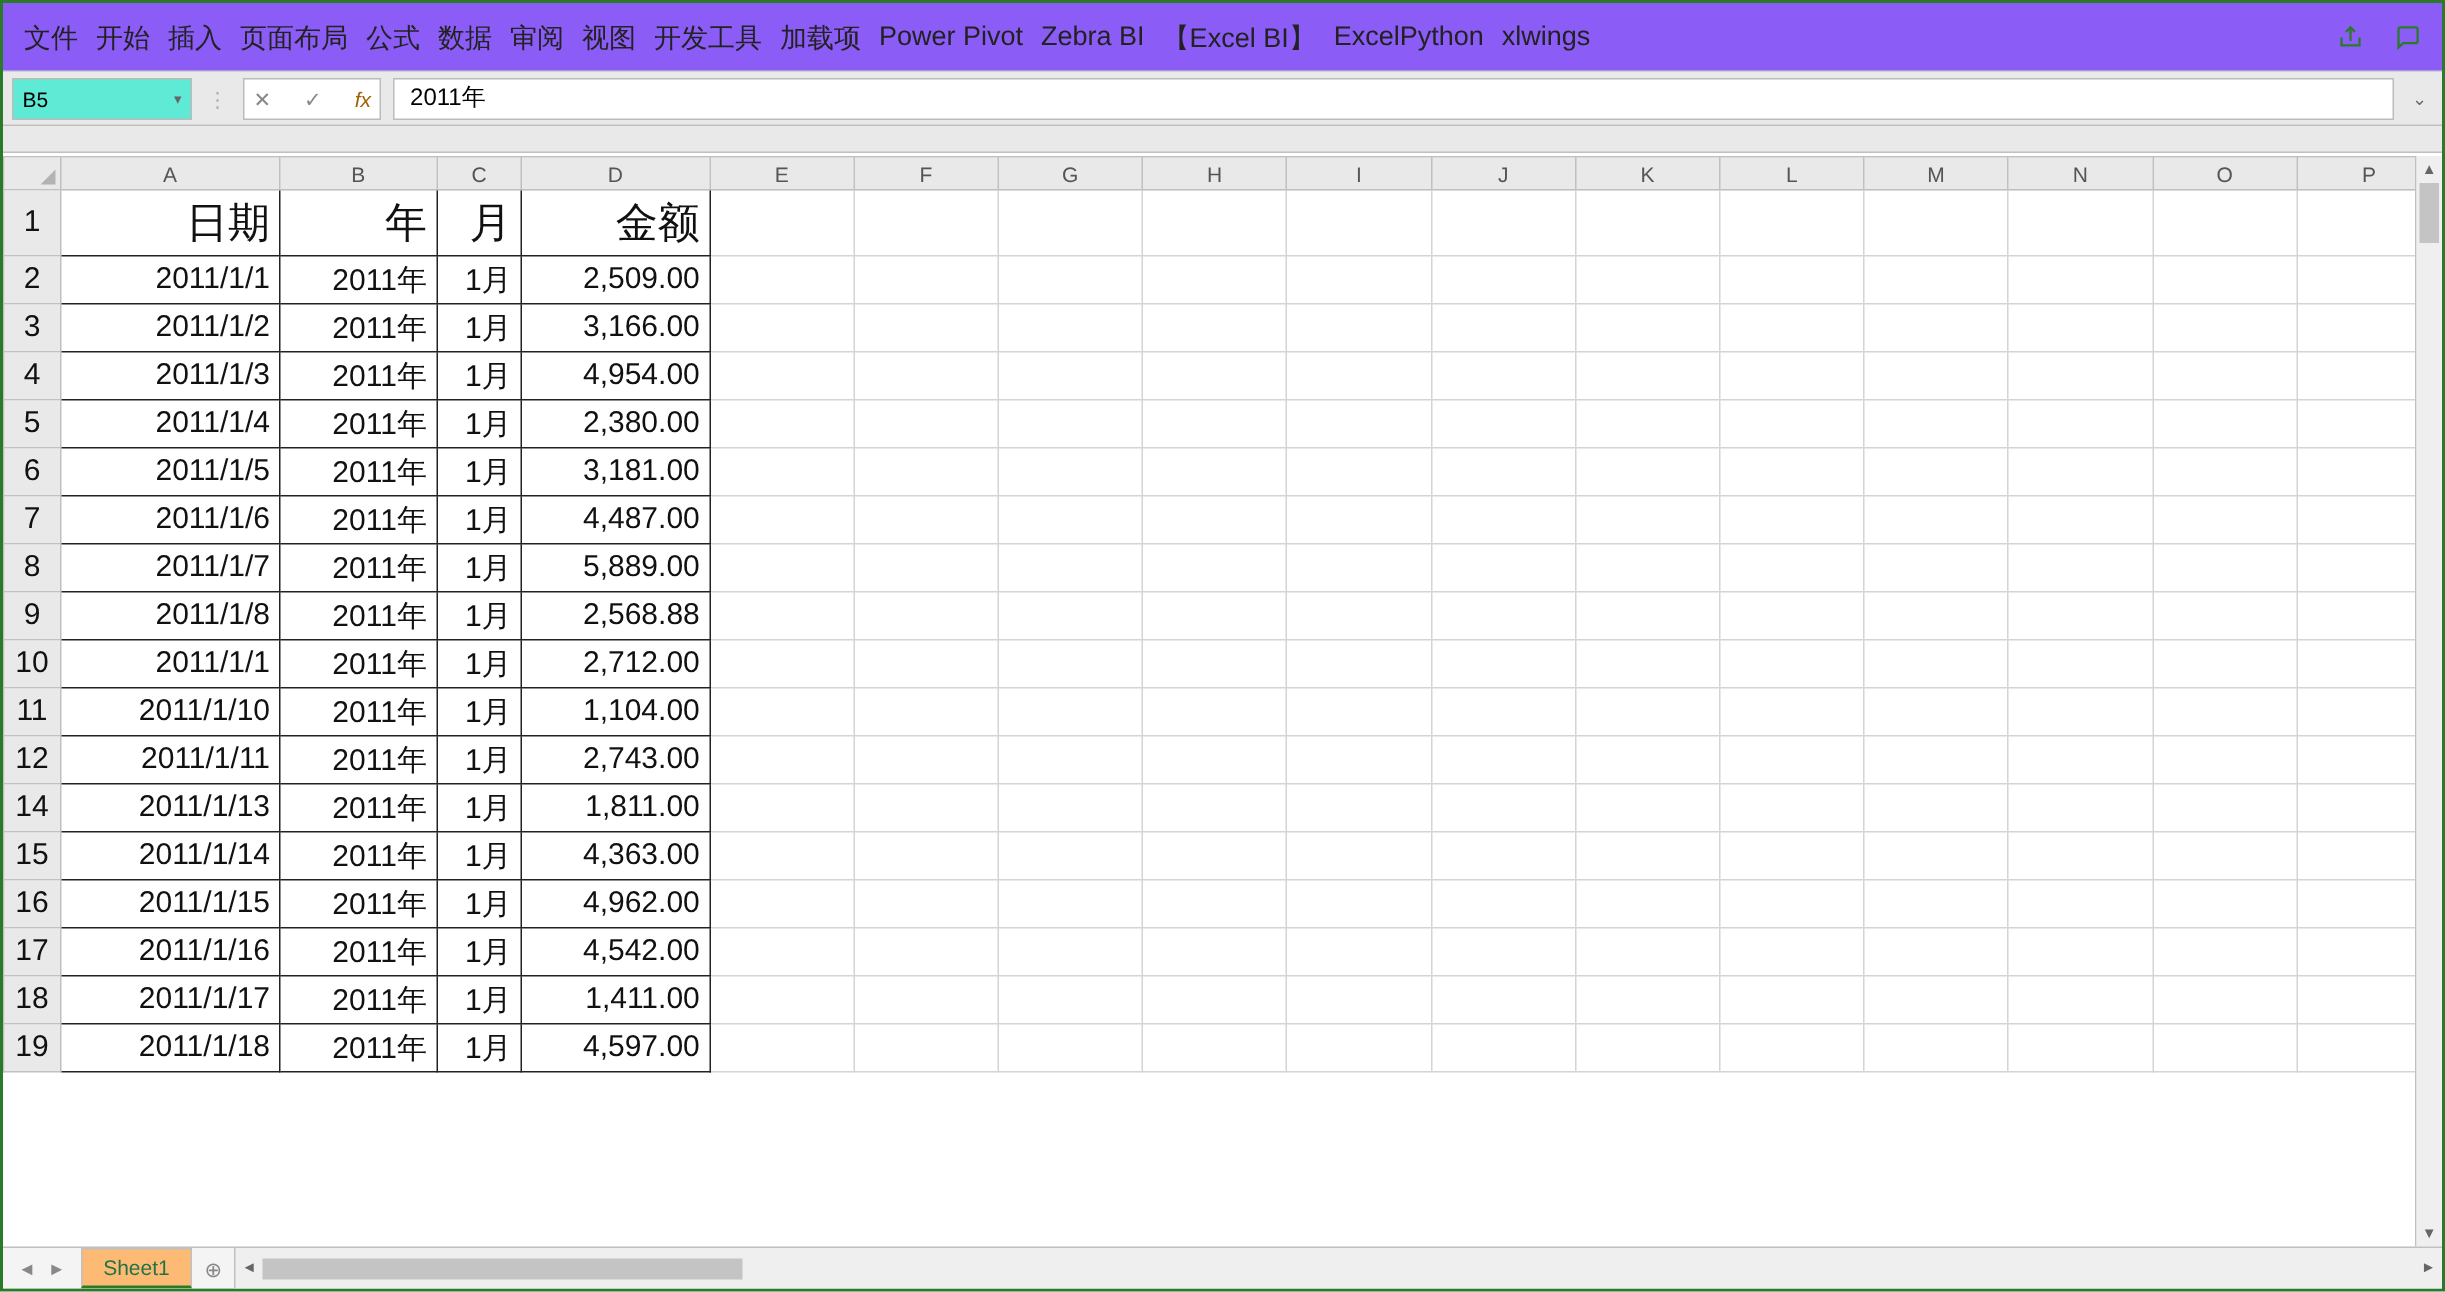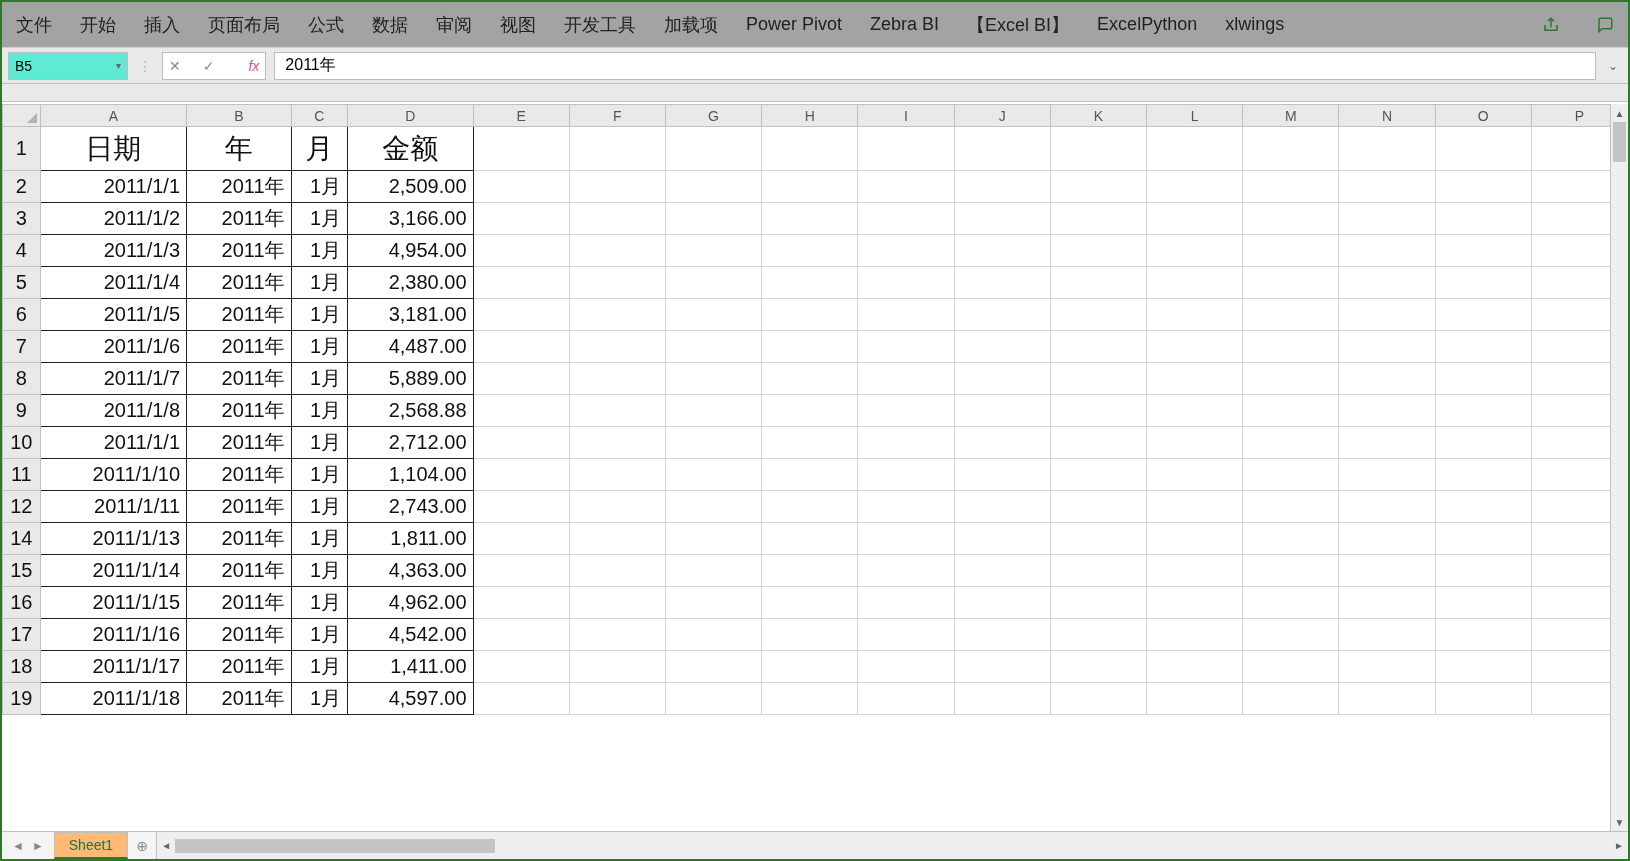--- a/index.html
+++ b/index.html
@@ -12,24 +12,24 @@
     height: 861px;
     border: 2px solid #2a7a2a;
     position: relative;
   }
 
   
   .ribbon {
     display: flex;
     align-items: center;
     height: 46px;
-    background: #a3a3a3;
+    background: #8b5cf6;
     border-bottom: 1px solid #d0d0d0;
     padding: 0 10px 0 14px;
-    gap: 28px;
+    gap: 12px;
     user-select: none;
   }
   .ribbon-item {
     font-size: 18px;
     color: #222;
     cursor: pointer;
     white-space: nowrap;
   }
   .ribbon-spacer { flex: 1; }
   .ribbon-icon {
@@ -69,21 +69,21 @@
   }
   .fbar-btns {
     display:flex; align-items:center;
     background:#fff;
     border:1px solid #bcbcbc;
     height:28px;
     padding:0 6px;
     gap:22px;
   }
   .fbar-btn { color:#888; font-size:14px; cursor:pointer; }
-  .fbar-btn.fx { font-style:italic; color:#ec4899;margin-left:12px; }
+  .fbar-btn.fx { font-style:italic; color:#a16207; }
   .formula-input {
     flex:1;
     height:28px;
     background:#fff;
     border:1px solid #bcbcbc;
     padding:0 10px;
     display:flex;
     align-items:center;
     font-size:16px;
   }
@@ -155,21 +155,21 @@
     color:#111;
     white-space:nowrap;
     overflow:hidden;
   }
   
   .data-cell { border:1px solid #222 !important; }
   .hdr-cell {
     border:1px solid #222 !important;
     font-size:28px !important;
     font-weight:bold;
-    text-align:center;
+    text-align:right;
     height:44px !important;
   }
   .right { text-align:right; }
 
   
   .vscroll {
     position:absolute;
     top:102px;
     right:0;
     bottom:28px;

